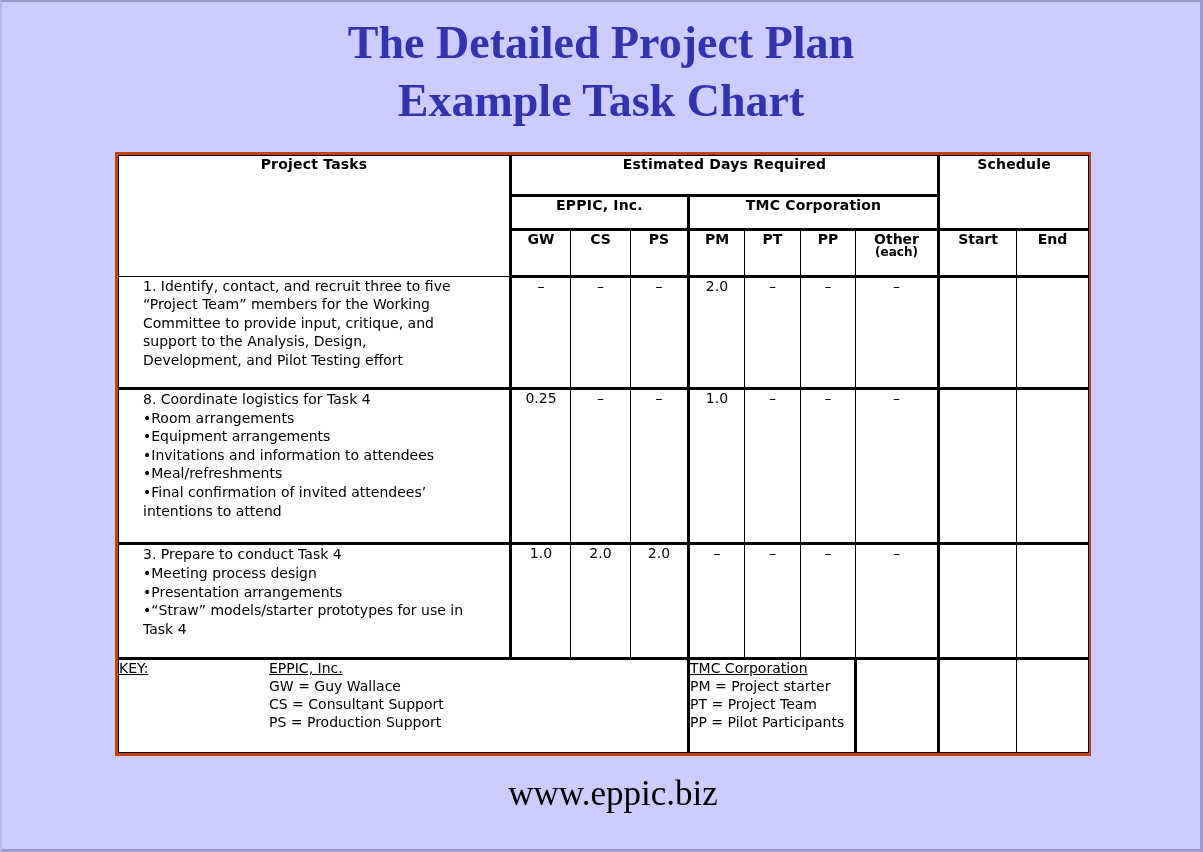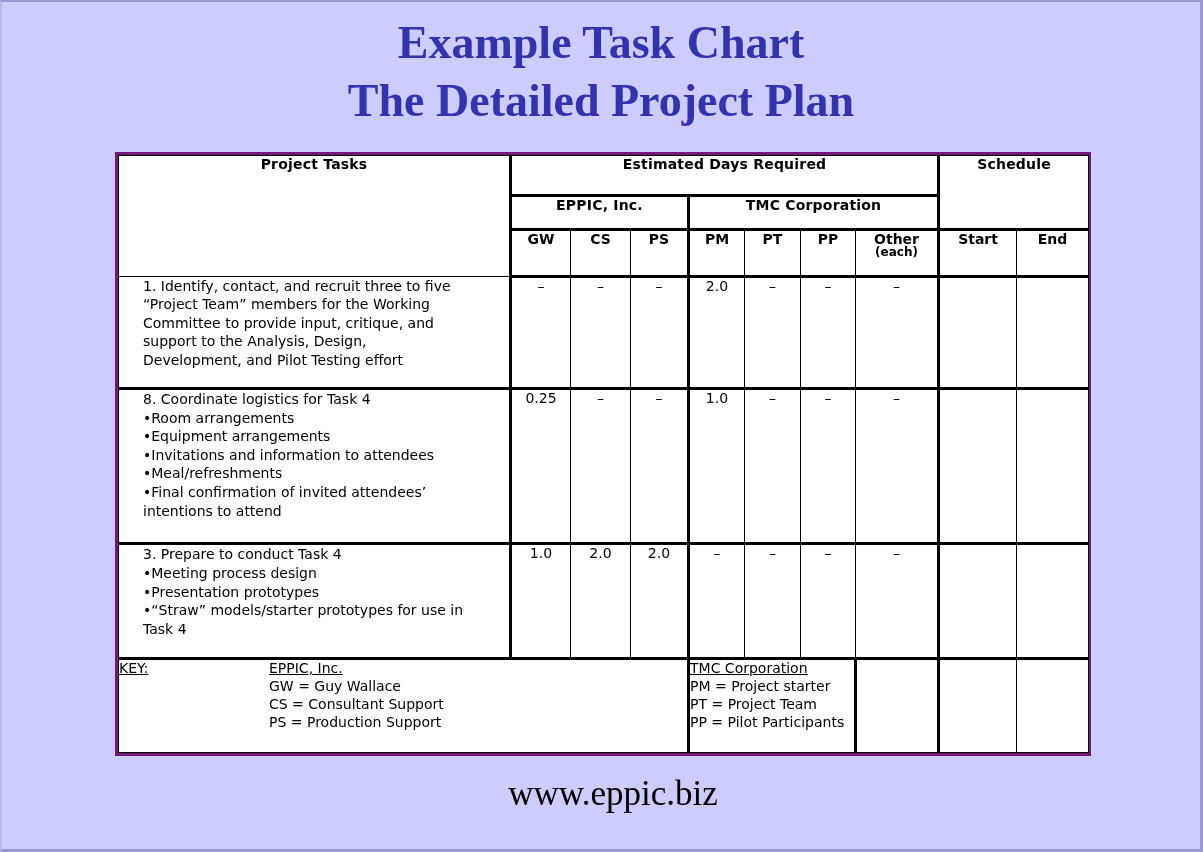--- a/index.html
+++ b/index.html
@@ -55,21 +55,21 @@
     padding-left: 12px;
   }
 
   
   .chart-wrap {
     position: absolute;
     left: 113px;
     top: 150px;
     width: 976px;
     height: 604px;
-    border: 3px solid #701a75;
+    border: 3px solid #c2410c;
     box-sizing: border-box;
     background: #fff;
   }
   table.chart {
     border-collapse: collapse;
     table-layout: fixed;
     width: 100%;
     height: 100%;
     background: #fff;
   }
@@ -141,22 +141,22 @@
   .key-col { flex: 1 1 auto; }
   .u { text-decoration: underline; }
   .key-line { display: block; white-space: pre; }
 </style>
 </head>
 <body>
 
 <div id="slide">
 
   <div class="title-block">
+    <span class="title-line">The Detailed Project Plan</span>
     <span class="title-line">Example Task Chart</span>
-    <span class="title-line">The Detailed Project Plan</span>
   </div>
 
   <div class="chart-wrap">
     <table class="chart">
       <colgroup>
         <col style="width:392px">
         <col style="width:60px">
         <col style="width:60px">
         <col style="width:58px">
         <col style="width:56px">
@@ -231,21 +231,21 @@
           <td class="num bb">–</td>
           <td class="num bb br">–</td>
           <td class="num bb"></td>
           <td class="num bb"></td>
         </tr>
 
         <tr style="height:112px">
           <td class="task-cell bb br">
               <span class="t-line">3. Prepare to conduct Task 4</span>
               <span class="t-line">•Meeting process design</span>
-              <span class="t-line">•Presentation prototypes</span>
+              <span class="t-line">•Presentation arrangements</span>
               <span class="t-line">•“Straw” models/starter prototypes for use in</span>
               <span class="t-line">Task 4</span>
             </td>
           <td class="num bb">1.0</td>
           <td class="num bb">2.0</td>
           <td class="num bb br">2.0</td>
           <td class="num bb">–</td>
           <td class="num bb">–</td>
           <td class="num bb">–</td>
           <td class="num bb br">–</td>

